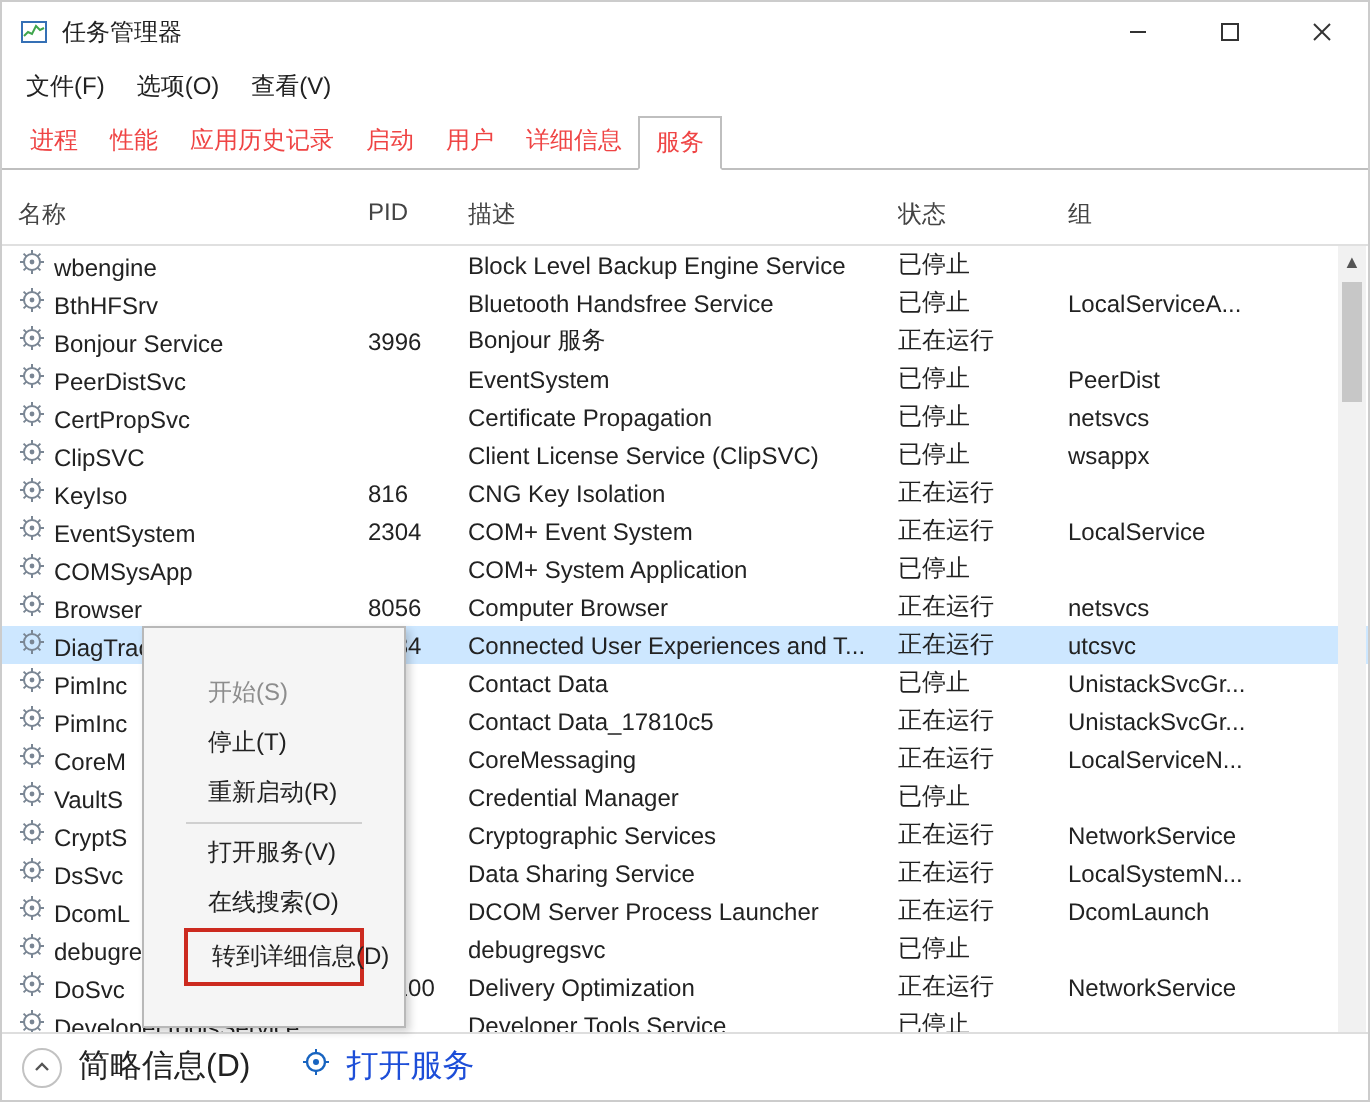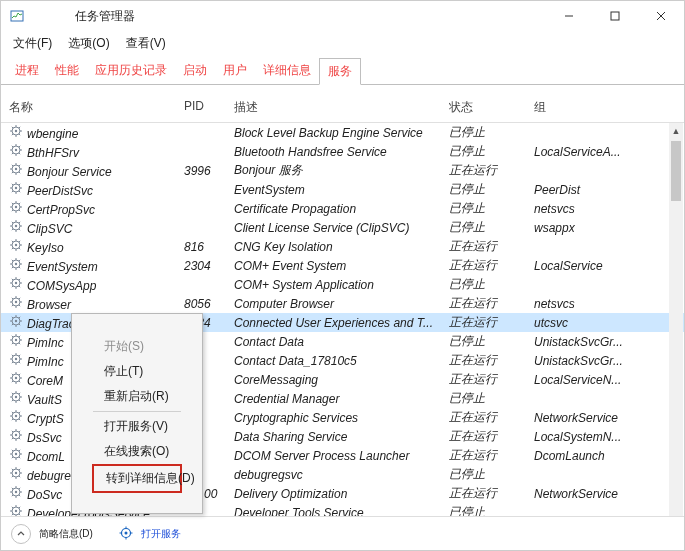--- a/index.html
+++ b/index.html
@@ -15,21 +15,20 @@
     flex-direction: column;
     border: 1px solid #ccc;
   }
 
   
   .titlebar {
     display: flex;
     align-items: center;
     height: 30px;
     padding-left: 8px;
-    gap: 44px;
   }
   .titlebar .title-icon {
     width: 16px; height: 16px;
     margin-right: 6px;
     display: flex; align-items: center; justify-content: center;
   }
   .title-text { font-size: 12px; color: #222; }
   .win-controls { margin-left: auto; display: flex; }
   .win-btn { width: 46px; height: 30px; display: flex; align-items: center; justify-content: center; color: #333; }
 
@@ -84,21 +83,21 @@
     background: #fff;
     border-bottom: 1px solid #e0e0e0;
     padding: 6px 0 6px 8px;
   }
   .col-name   { width: 175px; overflow: hidden; text-overflow: ellipsis; white-space: nowrap; }
   .col-pid    { width: 50px;  overflow: hidden; }
   .col-desc   { width: 215px; overflow: hidden; text-overflow: ellipsis; white-space: nowrap; }
   .col-status { width: 85px;  overflow: hidden; }
   .col-group  { flex: 1;      overflow: hidden; text-overflow: ellipsis; white-space: nowrap; padding-right: 10px; }
 
-  .rows { position: relative; font-style: italic; }
+  .rows { position: relative; }
   .row {
     display: flex;
     align-items: center;
     font-size: 12px;
     padding: 1.5px 0 1.5px 8px;
     height: 19px;
   }
   .row.sel { background: #cde7ff; }
   .svc-icon {
     width: 14px; height: 14px;
@@ -140,21 +139,21 @@
   .ctx-highlight { border: 2px solid #cc2a1f; }
 
   
   .statusbar {
     height: 34px;
     border-top: 1px solid #dedede;
     display: flex;
     align-items: center;
     padding: 0 10px;
     gap: 8px;
-    font-size: 10px;
+    font-size: 16px;
   }
   .sb-chevron {
     width: 20px; height: 20px;
     border: 1px solid #c2c2c2;
     border-radius: 50%;
     display: flex; align-items: center; justify-content: center;
     color: #444;
   }
   .sb-link-icon { color:#1864c0; }
 </style>

